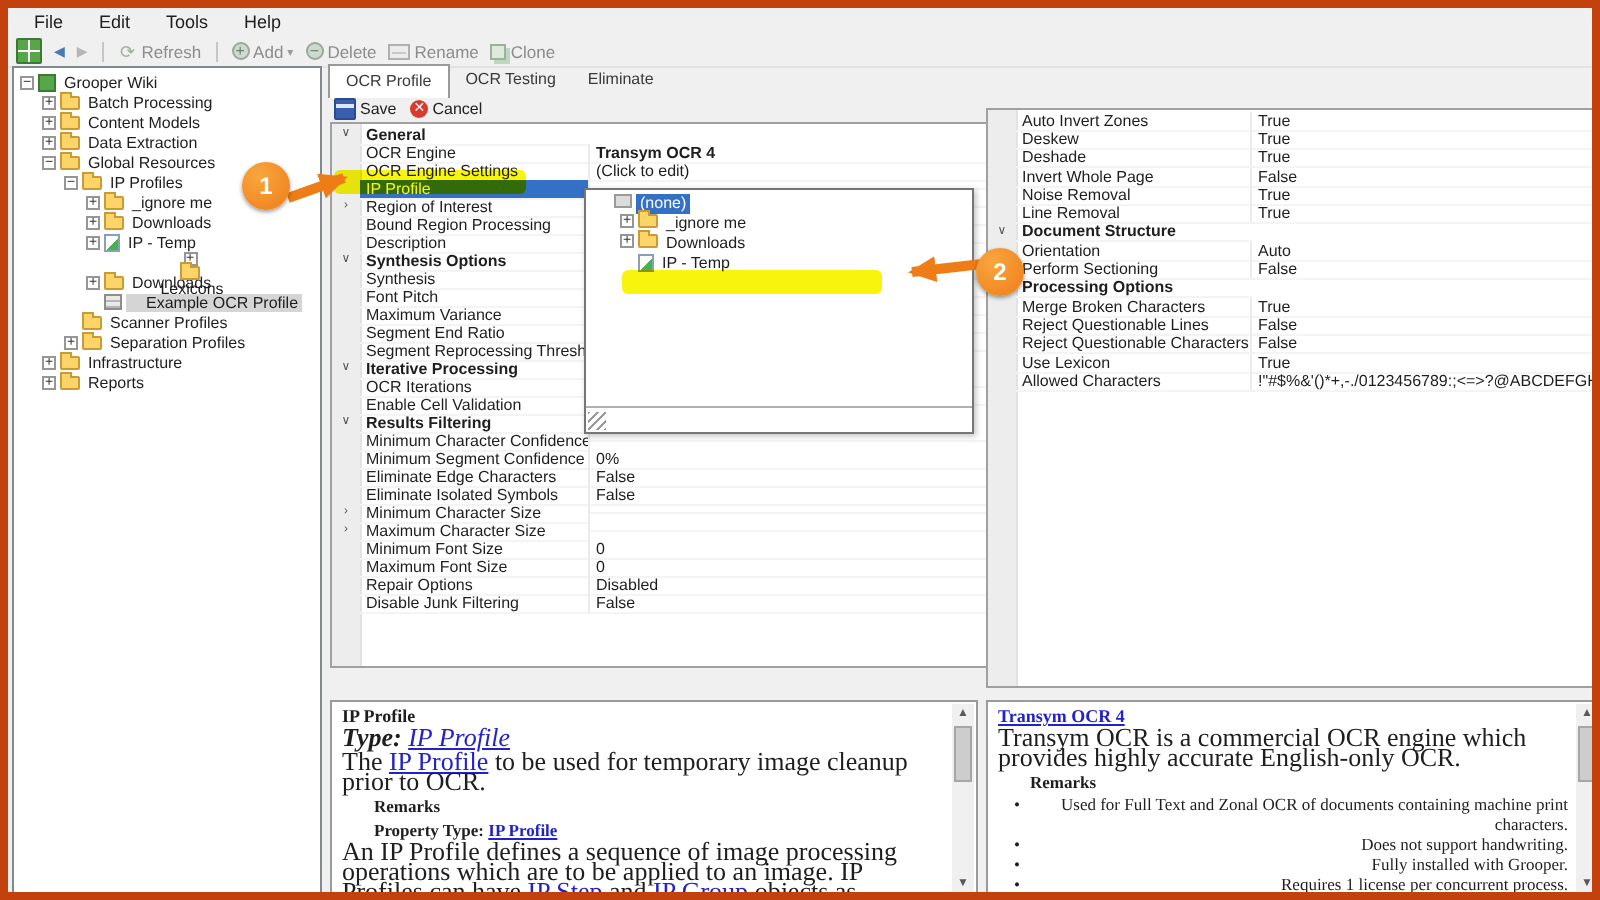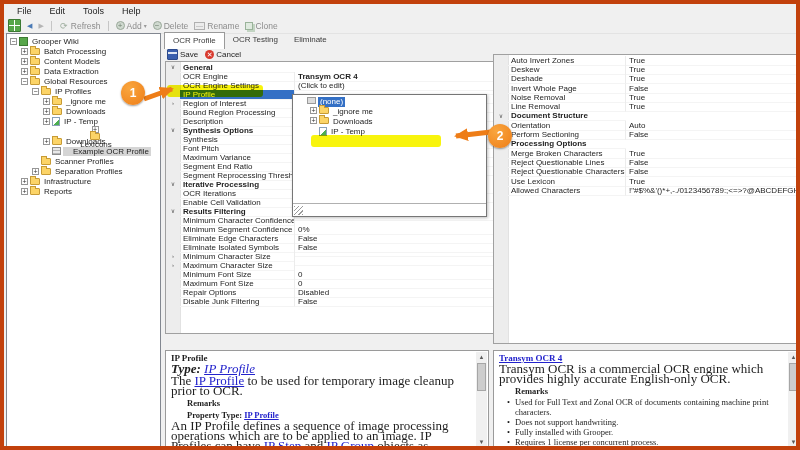--- a/index.html
+++ b/index.html
@@ -86,21 +86,21 @@
     background:repeating-linear-gradient(135deg,#9a9a9a 0 1px,transparent 1px 3px);}
 
   
   .help{background:#fff;border:1px solid #9a9a9a;box-sizing:border-box;font-family:"Liberation Serif",serif;
     padding:2px 16px 2px 5px;overflow:hidden;}
   #help-left{left:161px;top:346px;width:324px;height:99px;}
   #help-right{left:489px;top:346px;width:308px;height:99px;}
   .help-title{font-size:9px;font-weight:bold;margin-bottom:1px;}
   .help-h{font-size:8.5px;font-weight:bold;margin:2px 16px 1px;}
   .help-p{font-size:13px;line-height:10px;margin:1px 0 2px;}
-  .help-li{font-size:8.5px;line-height:10px;padding-left:16px;position:relative;}
+  .help-li{font-size:8.5px;line-height:10px;padding-left:16px;position:relative;text-align:right;}
   .help-li::before{content:"•";position:absolute;left:8px;}
   .hlink{color:#2222cc;text-decoration:underline;}
   .hit{font-style:italic;}
 
   .vscroll{position:absolute;right:1px;top:1px;bottom:1px;width:11px;background:#f0f0f0;font-size:6px;color:#5a5a5a;}
   .vs-up,.vs-dn{position:absolute;left:0;right:0;height:10px;text-align:center;line-height:10px;background:#f0f0f0;}
   .vs-up{top:0;} .vs-dn{bottom:0;}
   .vs-thumb{position:absolute;left:1px;right:1px;top:11px;height:26px;background:#cdcdcd;border:1px solid #a6a6a6;}
 
   

